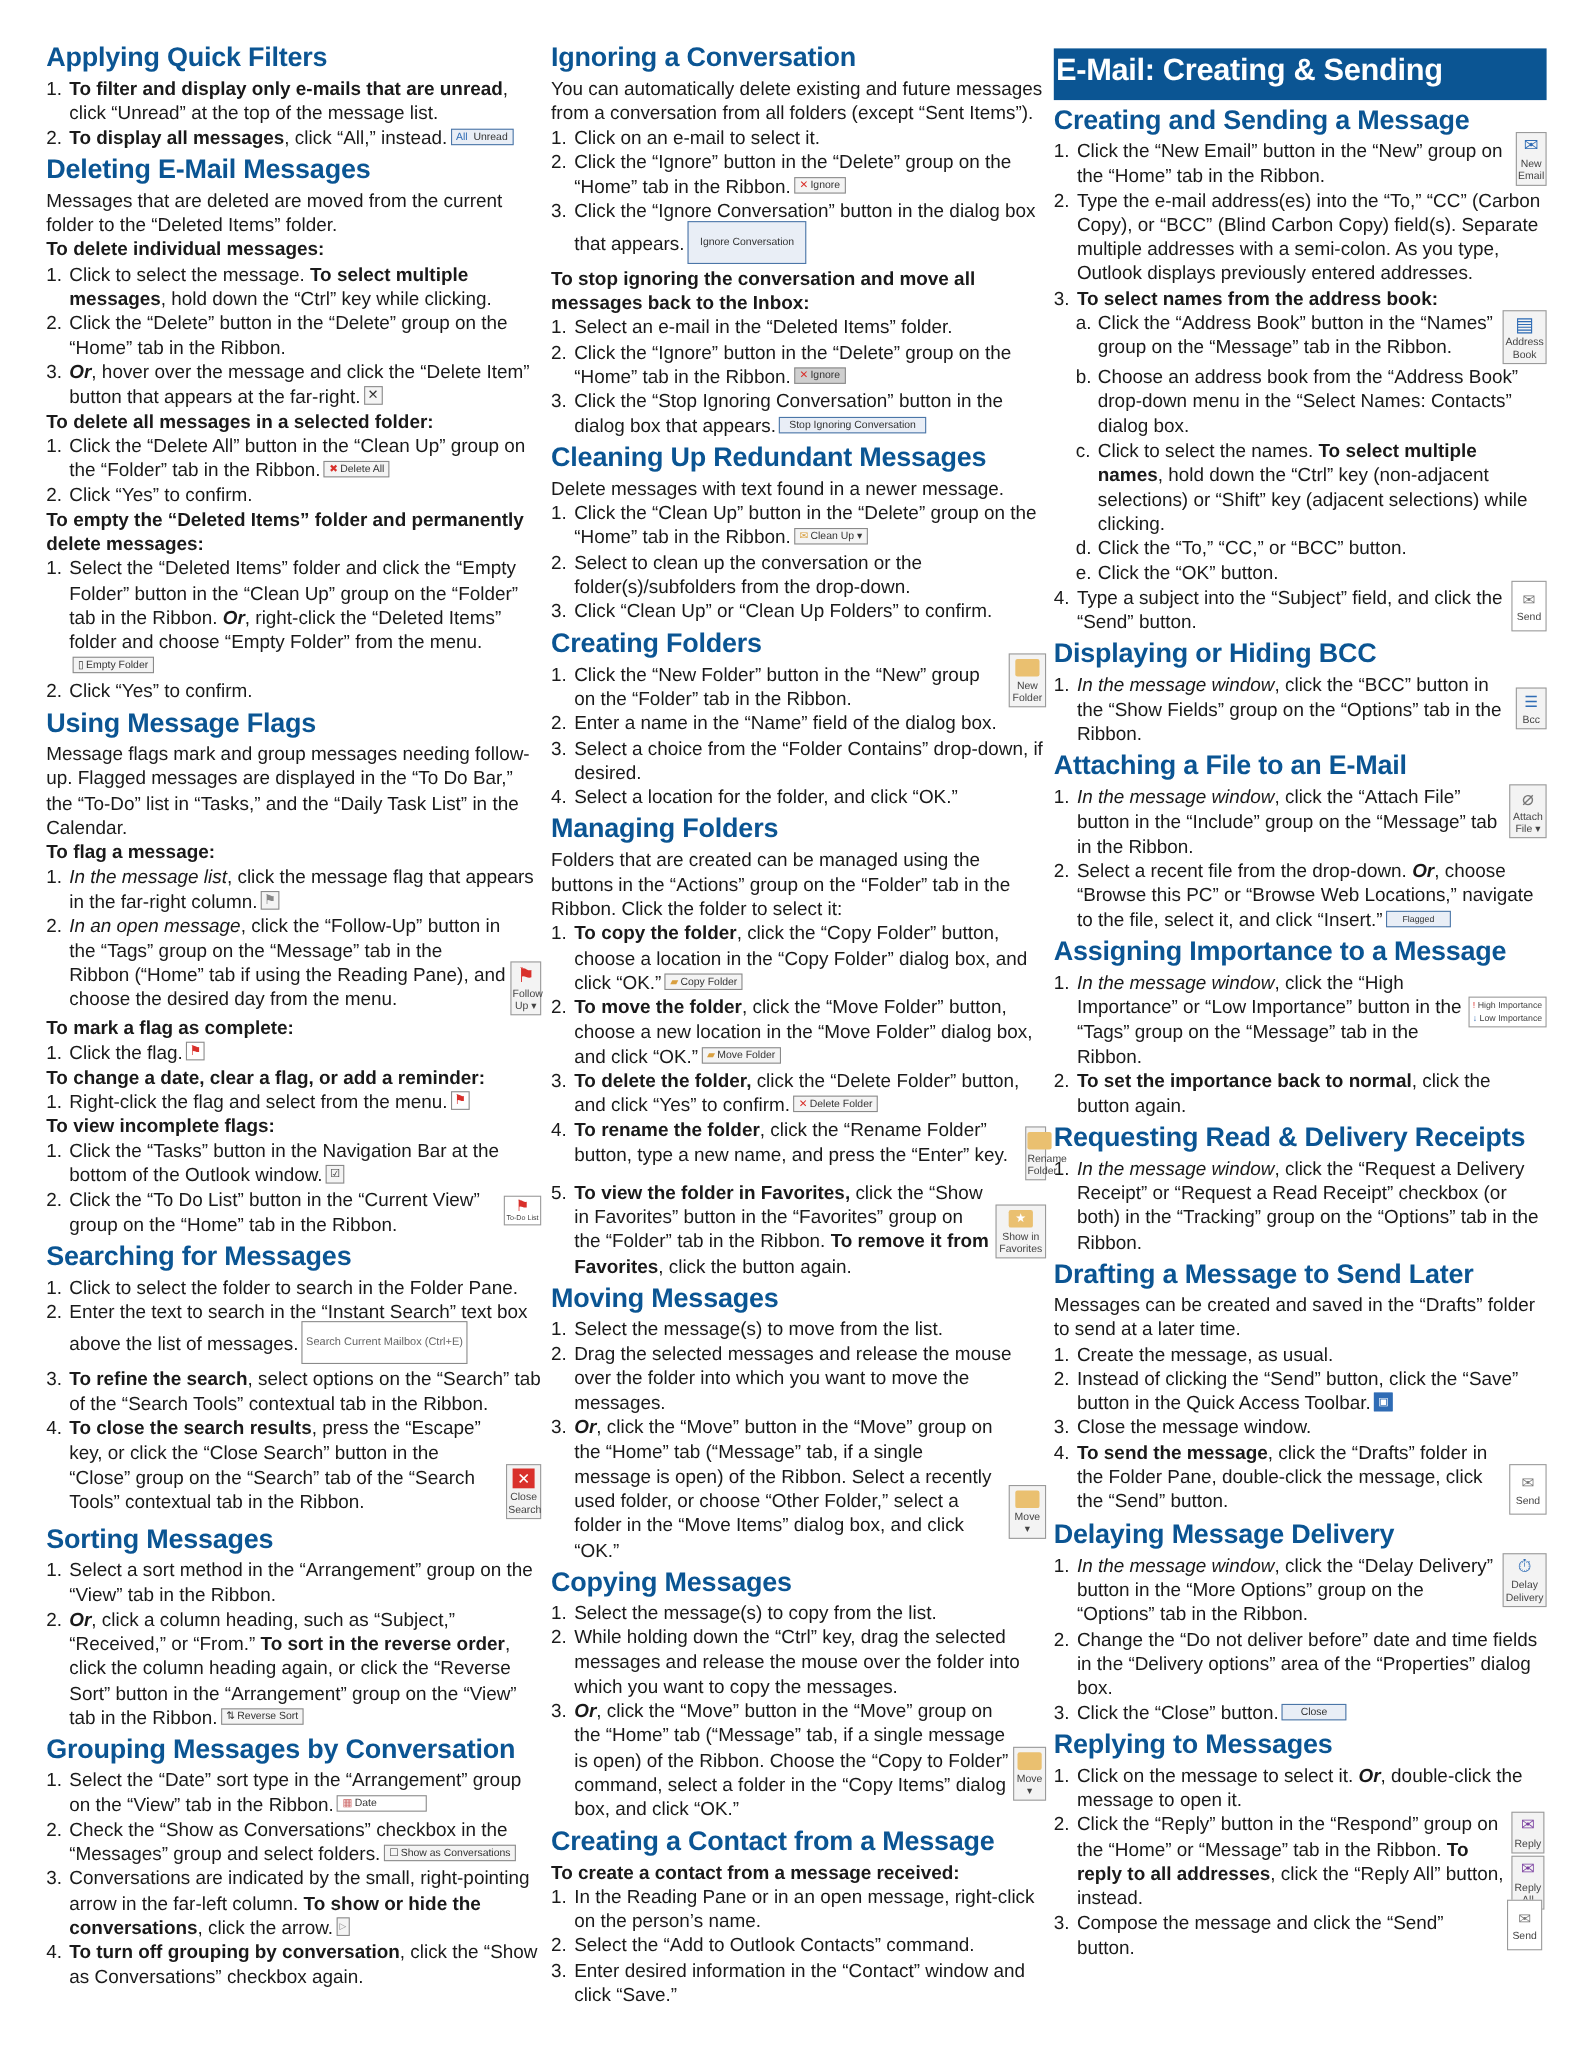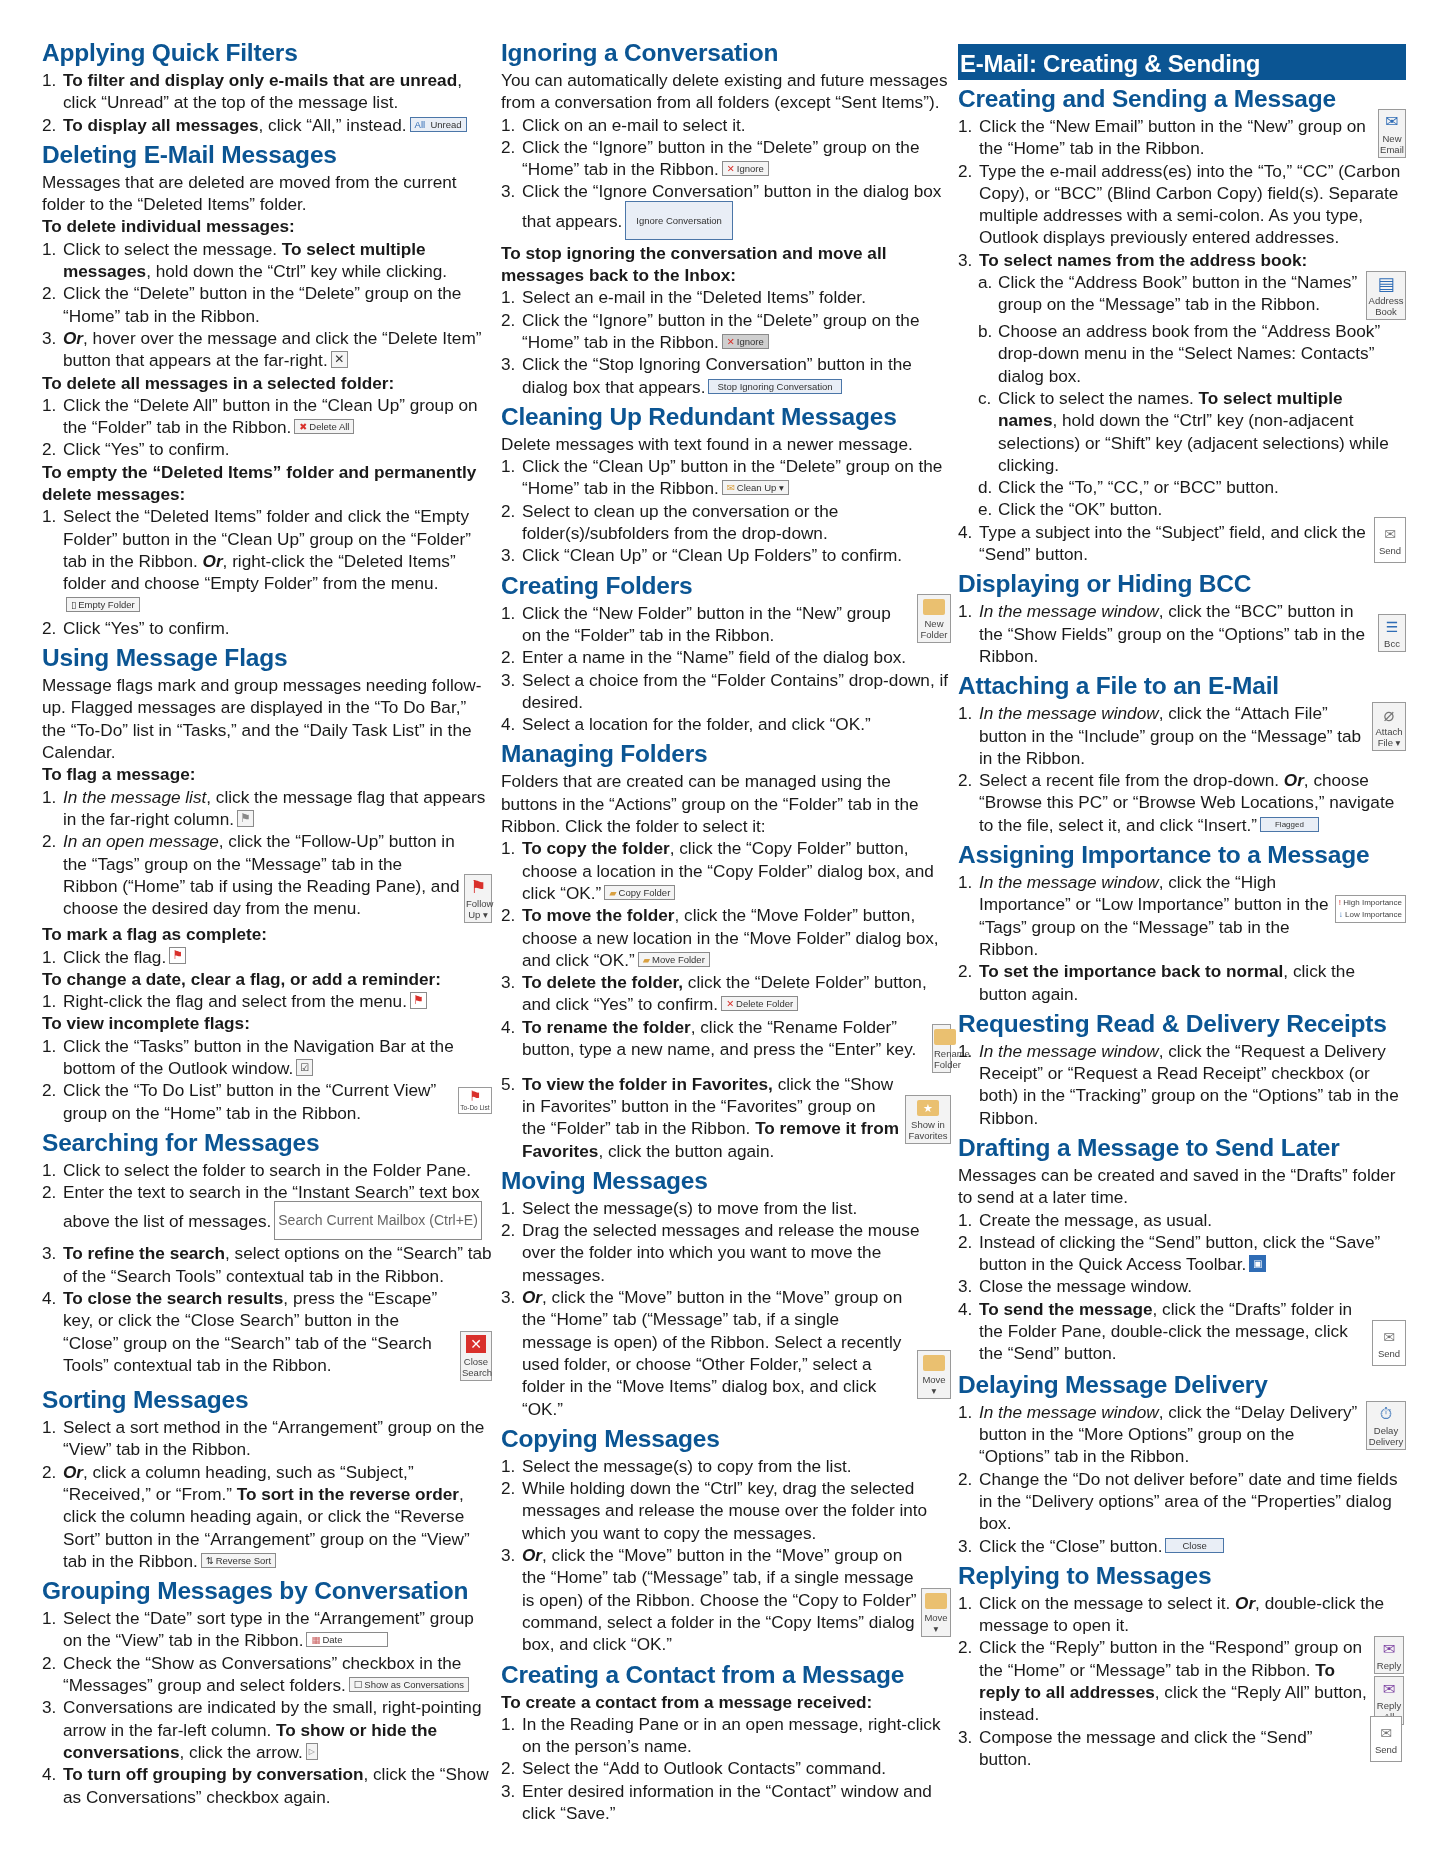--- a/index.html
+++ b/index.html
@@ -13,23 +13,23 @@
   }
   .col { position: absolute; top: 38px; }
   .col1 { left: 42px; width: 450px; }
   .col2 { left: 501px; width: 450px; }
   .col3 { left: 958px; width: 448px; }
 
   .banner {
     background: #0b5593;
     color: #ffffff;
     font-weight: bold;
-    font-size: 24px;
+    font-size: 28px;
     line-height: 40px;
-    height: 36px;
+    height: 47px;
     padding: 0 2px;
     margin-top: 6px;
     margin-bottom: 1px;
     letter-spacing: -0.3px;
   }
   h2 {
     color: #0b5593;
     font-weight: bold;
     font-size: 24.5px;
     line-height: 29px;
@@ -57,21 +57,21 @@
     line-height: 13px;
     padding: 0 4px;
     color: #333;
     margin-left: 3px;
     position: relative;
     top: -2px;
     white-space: nowrap;
   }
   .chip.blue { border-color: #4b76a8; background: #e9eef6; }
   .chip .ic { display: inline-block; margin-right: 2px; }
-  .chip.search { background: #fff; color: #666; font-size: 14px; padding: 12px 3px; }
+  .chip.search { background: #fff; color: #666; font-size: 10px; padding: 12px 3px; }
   .chip.sq { width: 17px; height: 17px; padding: 0; text-align: center; line-height: 15px; font-size: 12px; }
 
   
   .rbtn {
     float: right;
     border: 1px solid #9a9a9a;
     background: #f3f3f3;
     text-align: center;
     font-size: 9.5px;
     line-height: 11px;

